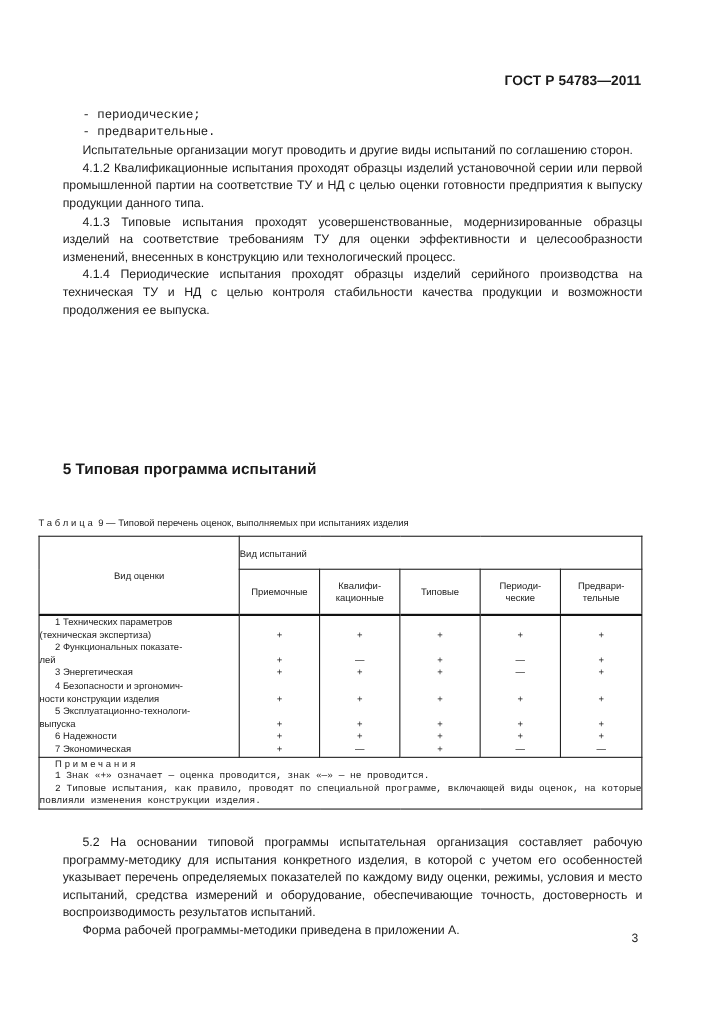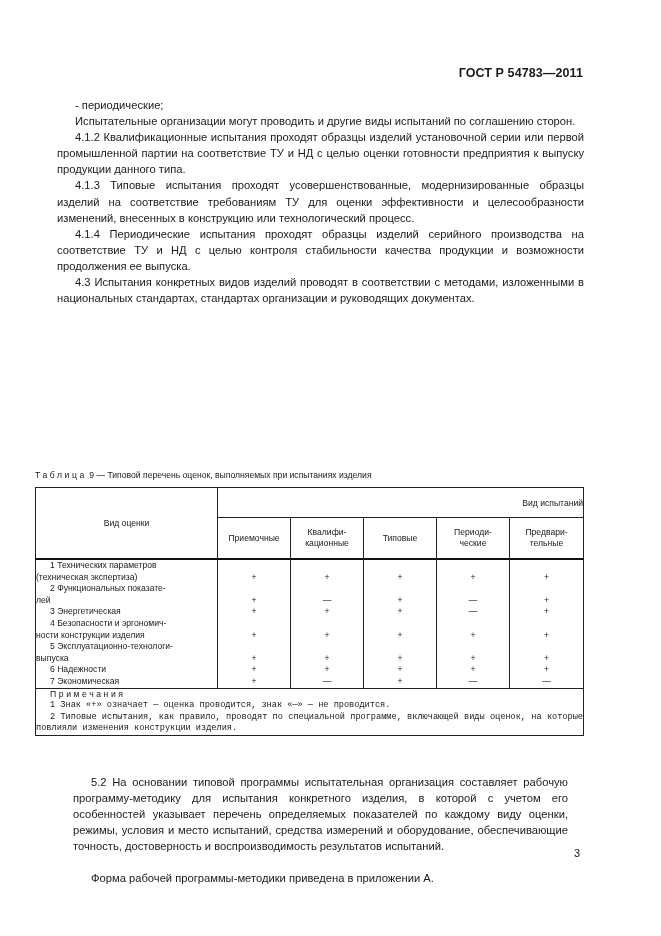--- a/index.html
+++ b/index.html
@@ -3,60 +3,61 @@
 <meta charset="utf-8">
 <style>
   html, body { margin: 0; padding: 0; background: #ffffff; }
   body { width: 661px; height: 936px; position: relative; overflow: hidden;
          font-family: "Liberation Sans", sans-serif; color: #1a1a1a; }
   .page { position: absolute; left: 0; top: 0; width: 661px; height: 936px; }
   .header-code { position: absolute; right: 78px; top: 66px; font-weight: bold; font-size: 12.5px; letter-spacing: 0.1px; }
   .body-text { position: absolute; left: 57px; width: 527px; top: 97px; font-size: 11.2px; line-height: 16.1px; }
   .body-text p { margin: 0; text-align: justify; text-align-last: left; }
   .ind { text-indent: 18px; }
-  .li { padding-left: 18px; }
+  .li { padding-left: 18px; font-family: Liberation Mono, monospace; }
   .section-title { position: absolute; left: 57px; top: 418px; font-weight: bold; font-size: 14px; }
   .para51 { position: absolute; left: 75px; top: 440px; font-size: 11.2px; }
   .tcap { position: absolute; left: 35px; top: 470px; font-size: 8.6px; }
   .tcap .sp { letter-spacing: 2.6px; }
   table.t1 { position: absolute; left: 35px; top: 487px; width: 548px; border-collapse: collapse;
              font-size: 8.6px; table-layout: fixed; }
   table.t1 td, table.t1 th { border: 1px solid #222; padding: 0; font-weight: normal; vertical-align: middle; }
-  .h-top { height: 29px; text-align: right; }
+  .h-top { height: 29px; text-align: left; }
   .h-sub { height: 40px; text-align: center; line-height: 11px; }
   .h-left { }
   tr.thick td { border-top: 2.5px solid #111; }
   .rowlabels { font-size: 8.6px; line-height: 11.6px; padding: 4px 3px 2px 3px; text-align: justify; text-align-last: left; }
   .rowlabels .ln { display: block; }
   .rowlabels .ind1 { text-indent: 14px; }
   .marks { text-align: center; line-height: 11.6px; padding: 4px 0 2px 0; vertical-align: top !important; }
   .marks span { display: block; height: 11.6px; }
   .notes { padding: 6px 3px 3px 3px; font-size: 8.6px; line-height: 11.6px; text-align: justify; text-align-last: left; }
   .notes .title { letter-spacing: 2.6px; padding-left: 14px; display: block; }
   .notes .n { display: block; text-indent: 14px; font-family: Liberation Mono, monospace; }
   .body2 { position: absolute; left: 57px; width: 527px; top: 758px; font-size: 11.2px; line-height: 16.1px; }
-  .body2 p { margin: 16px; text-align: justify; text-align-last: left; }
+  .body2 p { margin: 0; text-align: justify; text-align-last: left; }
   .pagenum { position: absolute; left: 574px; top: 847px; font-size: 11px; }
 </style>
 </head>
 <body>
 
 <div class="page">
 
   <div class="header-code">ГОСТ Р 54783—2011</div>
 
   <div class="body-text">
     <p class="li">- периодические;</p>
+    <p class="li">- предварительные.</p>
     <p class="ind">Испытательные организации могут проводить и другие виды испытаний по соглашению сторон.</p>
     <p class="ind">4.1.2  Квалификационные испытания проходят образцы изделий установочной серии или первой промышленной партии на соответствие ТУ и НД с целью оценки готовности предприятия к выпуску продукции данного типа.</p>
     <p class="ind">4.1.3  Типовые испытания проходят усовершенствованные, модернизированные образцы изделий на соответствие требованиям ТУ для оценки эффективности и целесообразности изменений, внесенных в конструкцию или технологический процесс.</p>
-    <p class="ind">4.1.4  Периодические испытания проходят образцы изделий серийного производства на соответствие ТУ и НД с целью контроля стабильности качества продукции и возможности продолжения ее выпуска.</p>
-    <p class="ind">4.3  Испытания конкретных видов изделий проводят в соответствии с методами, изложенными в национальных стандартах, стандартах организации и руководящих документах.</p>
+    <p class="ind">4.1.4  Периодические испытания проходят образцы изделий серийного производства на техническая ТУ и НД с целью контроля стабильности качества продукции и возможности продолжения ее выпуска.</p>
   </div>
 
+  <div class="section-title">5  Типовая программа испытаний</div>
 
   <div class="tcap">
     <span class="sp">Таблица</span><span> 9 — Типовой перечень оценок, выполняемых при испытаниях изделия</span>
   </div>
 
   <table class="t1">
     <colgroup>
       <col style="width:182px">
         <col style="width:73px">
         <col style="width:73px">

